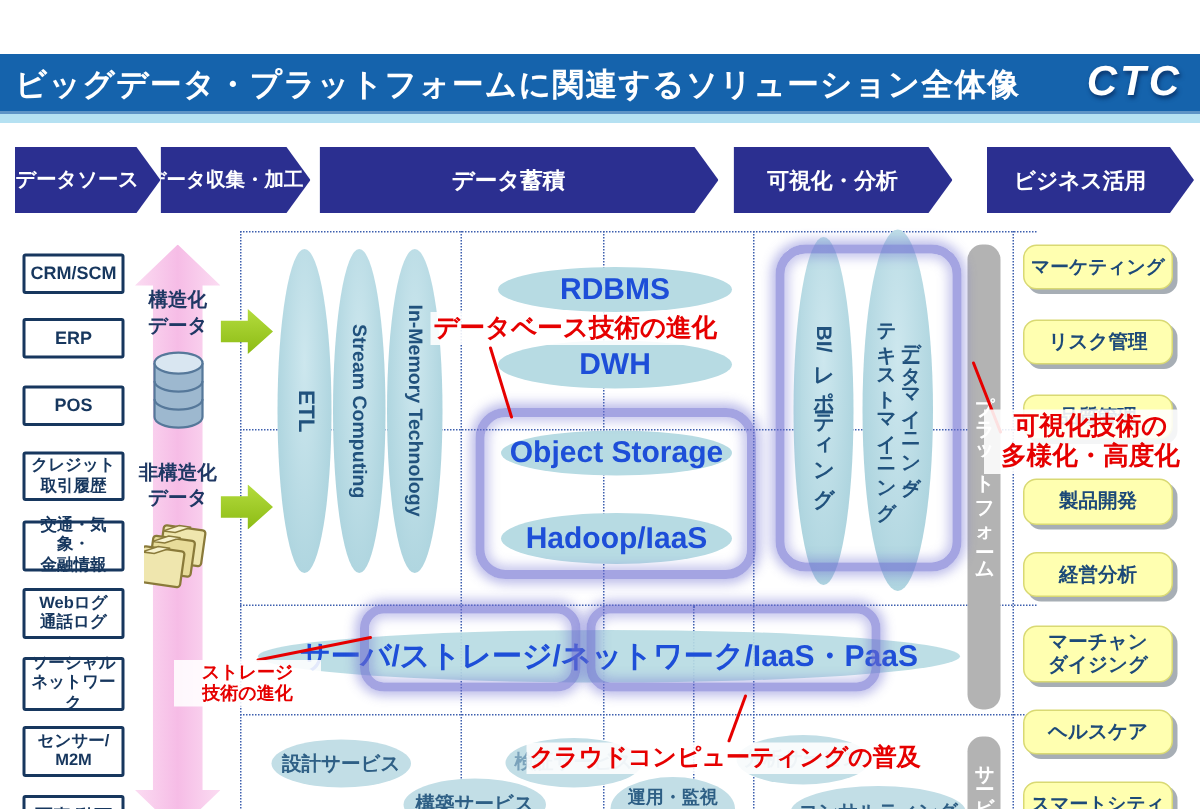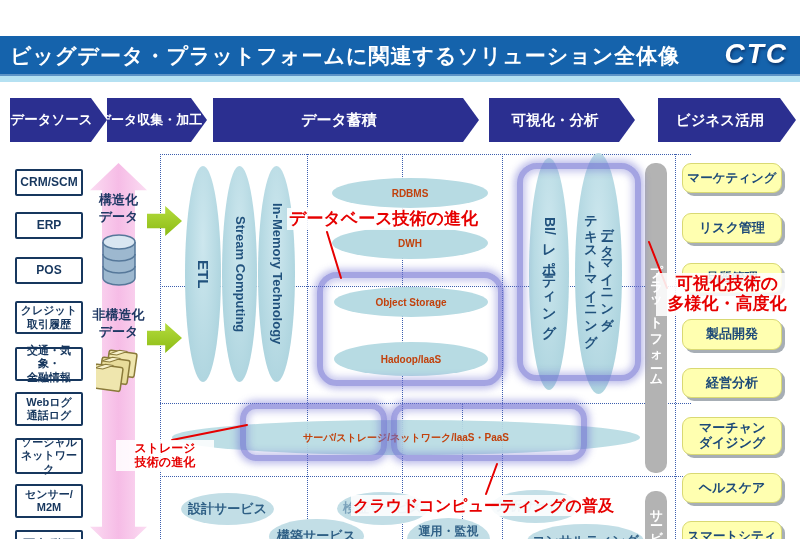--- a/index.html
+++ b/index.html
@@ -44,22 +44,22 @@
 
   
   .green-arrow{position:absolute;left:147px;width:35px;height:30px;z-index:2;
       background:linear-gradient(#b4dc3e,#8cbb14);
       clip-path:polygon(0 26%,52% 26%,52% 0,100% 50%,52% 100%,52% 74%,0 74%);}
 
   
   .v-ellipse{position:absolute;border-radius:50%;z-index:2;display:flex;align-items:center;justify-content:center;
       background:radial-gradient(ellipse at 50% 35%,#cde7ee 0%,#b0d6e0 70%,#a5ccd8 100%);}
   .v-ellipse span{writing-mode:vertical-rl;color:#21527d;font-weight:bold;white-space:pre-line;line-height:1.25;text-align:center;}
-  .h-ellipse{position:absolute;border-radius:50%;background:#b7dbe3;color:#c2410c;font-weight:bold;z-index:2;
-      display:flex;align-items:center;justify-content:center;font-size:10px;white-space:nowrap;}
+  .h-ellipse{position:absolute;border-radius:50%;background:#b7dbe3;color:#1d4ed8;font-weight:bold;z-index:2;
+      display:flex;align-items:center;justify-content:center;font-size:20px;white-space:nowrap;}
   .svc{position:absolute;border-radius:50%;background:#c2dee6;color:#2e5f85;font-weight:bold;z-index:2;
       display:flex;align-items:center;justify-content:center;font-size:13px;text-align:center;
       white-space:pre-line;line-height:1.15;}
 
   
   .p-rect{position:absolute;border:6px solid rgba(108,108,208,.62);border-radius:20px;z-index:3;box-sizing:border-box;
       box-shadow:0 0 7px 3px rgba(108,108,208,.45), inset 0 0 7px 3px rgba(108,108,208,.38);}
 
   
   .gray-bar{position:absolute;left:645px;width:22px;background:#b3b3b3;border-radius:10px;z-index:2;
@@ -197,21 +197,21 @@
     </div>
   <div class="gray-bar" style="top:455px;height:77px;">
     <span>サービス</span>
     </div>
 
   <div class="biz-box" style="top:127px;height:30px;font-size:12.5px;">マーケティング</div>
   <div class="biz-box" style="top:177px;height:30px;">リスク管理</div>
   <div class="biz-box" style="top:227px;height:30px;">品質管理</div>
   <div class="biz-box" style="top:283px;height:31px;">製品開発</div>
   <div class="biz-box" style="top:332px;height:30px;">経営分析</div>
-  <div class="biz-box" style="top:381px;height:38px;text-align:right;">マーチャン
+  <div class="biz-box" style="top:381px;height:38px;">マーチャン
 ダイジング</div>
   <div class="biz-box" style="top:437px;height:30px;">ヘルスケア</div>
   <div class="biz-box" style="top:485px;height:30px;font-size:12.5px;">スマートシティ</div>
 
   <div class="h-ellipse" style="left:172px;top:384px;width:468px;height:35px;background:rgba(183,219,227,.92);">サーバ/ストレージ/ネットワーク/IaaS・PaaS</div>
   <div class="p-rect" style="left:240px;top:367px;width:147px;height:58px;border-radius:16px;"></div>
   <div class="p-rect" style="left:391px;top:367px;width:196px;height:58px;border-radius:16px;"></div>
 
   <div class="svc" style="left:181px;top:457px;width:93px;height:32px;">設計サービス</div>
   <div class="svc" style="left:269px;top:483px;width:95px;height:35px;">構築サービス</div>

